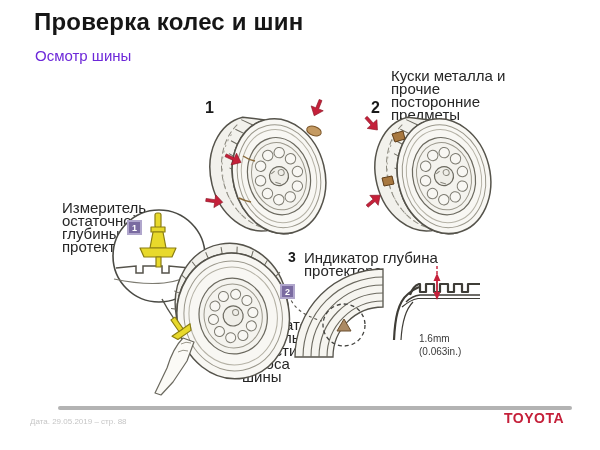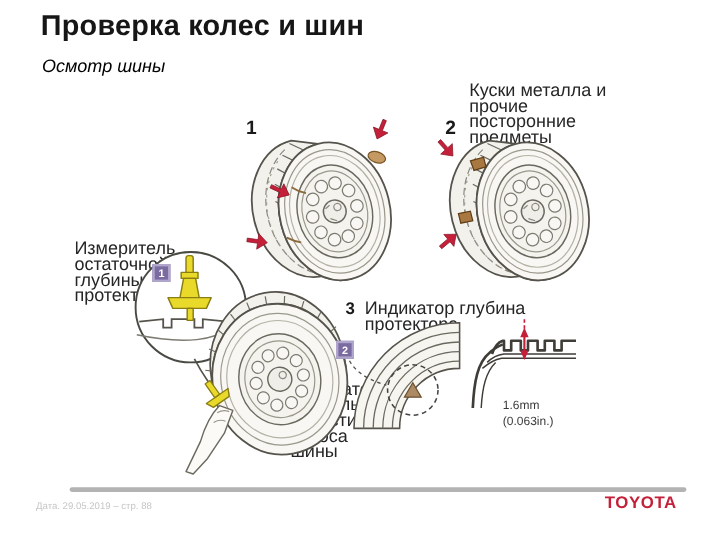--- a/index.html
+++ b/index.html
@@ -4,21 +4,21 @@
 <style>
   html,body{margin:0;padding:0;}
   .slide{
     position:relative;width:600px;height:450px;background:#ffffff;overflow:hidden;
     font-family:"Liberation Sans","DejaVu Sans",sans-serif;color:#222;
   }
   .abs{position:absolute;}
   .title{
     left:34px;top:8px;font-size:24px;font-weight:bold;color:#161616;letter-spacing:.2px;
   }
-  .subtitle{left:35px;top:47px;font-size:15px;color:#000000;font-style:italic;}
+  .subtitle{left:35px;top:47px;font-size:15px;color:#6d28d9;}
   .label{font-size:15px;line-height:13px;color:#262626;}
   .num{font-weight:bold;color:#1a1a1a;font-size:16px;}
   .badge{
     width:15px;height:15px;background:var(--badge-purple,#7a6ba1);
     border:2px solid #b0a6cc;box-sizing:border-box;color:#fff;
     font-size:9px;font-weight:bold;display:flex;align-items:center;justify-content:center;
   }
   .depth-text{font-size:10px;line-height:13px;color:#3a3a3a;margin-top:27px;}
   .footer-bar{
     left:58px;top:406px;width:514px;height:4px;border-radius:2px;

